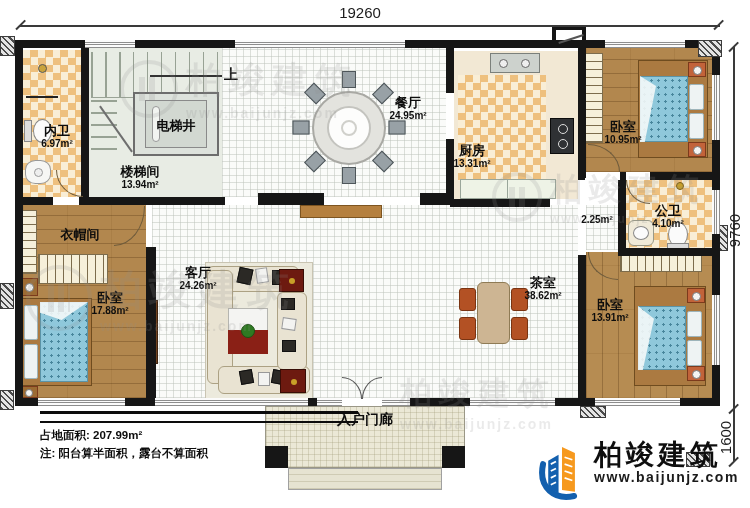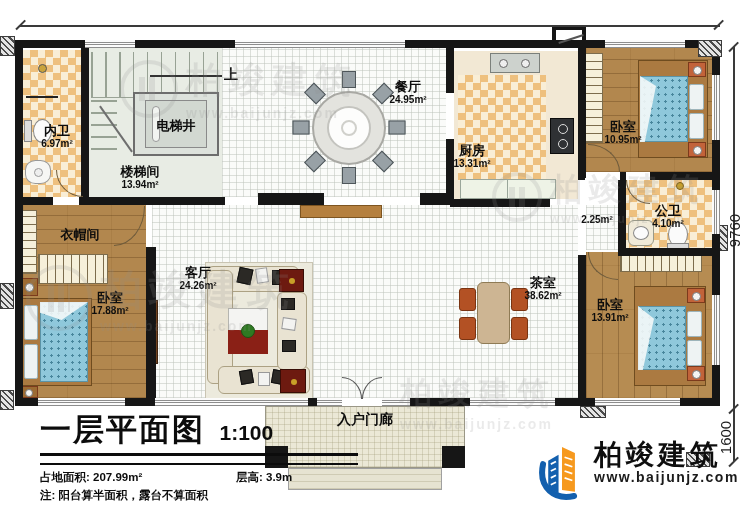--- a/index.html
+++ b/index.html
@@ -266,21 +266,21 @@
       <span class="ar">6.97m²</span>
     </div>
   <div class="room-label" style="left:176px;top:119px">
       <span class="nm">电梯井</span>
       <span class="ar"></span>
     </div>
   <div class="room-label" style="left:140px;top:165px">
       <span class="nm">楼梯间</span>
       <span class="ar">13.94m²</span>
     </div>
-  <div class="room-label" style="left:408px;top:80px">
+  <div class="room-label" style="left:408px;top:96px">
       <span class="nm">餐厅</span>
       <span class="ar">24.95m²</span>
     </div>
   <div class="room-label" style="left:472px;top:144px">
       <span class="nm">厨房</span>
       <span class="ar">13.31m²</span>
     </div>
   <div class="room-label" style="left:623px;top:120px">
       <span class="nm">卧室</span>
       <span class="ar">10.95m²</span>
@@ -348,37 +348,33 @@
   <div class="wm" style="left:400px;top:372px">
     <div>
         <div class="wm-txt" style="font-size:32px">柏竣建筑</div>
         <div class="wm-url">www.baijunjz.com</div>
       </div>
   </div>
 
   <div class="a dimline" style="left:20px;top:25px;width:700px;height:1.5px"></div>
   <div class="a tick" style="left:14px;top:24px"></div>
   <div class="a tick" style="left:712px;top:24px"></div>
+  <div class="a dimtxt" style="left:300px;top:4px;width:120px">19260</div>
 
   <div class="a dimline" style="left:733px;top:47px;width:1.5px;height:415px"></div>
   <div class="a tick" style="left:727px;top:46px"></div>
   <div class="a tick" style="left:727px;top:408px"></div>
   <div class="a tick" style="left:727px;top:461px"></div>
   <div class="a dimtxt" style="left:704px;top:222px;width:60px;transform:rotate(-90deg)">9760</div>
   <div class="a dimtxt" style="left:695px;top:429px;width:60px;transform:rotate(-90deg)">1600</div>
 
   <div class="a tb">
-    <div>
-      <span class="tb-title">一层平面图</span>
-      <span class="tb-scale">1:100</span>
-    </div>
     <div class="tb-rule"></div>
     <div class="tb-stats">
       <div><span>占地面积: </span><span>207.99m²</span></div>
-      <div><span>层高: </span><span>3.9m</span></div>
     </div>
     <div class="tb-note">注: 阳台算半面积，露台不算面积</div>
   </div>
 
   <div class="a logo">
     <svg width="52" height="62" viewBox="0 0 60 72">
       <path d="M8 28 C2 56 22 70 44 65" stroke="#1360ae" stroke-width="7" fill="none" stroke-linecap="round"></path>
       <polygon points="14,24 26,17 26,62 14,56" fill="#1360ae"></polygon>
       <line x1="17" y1="28" x2="23" y2="25" stroke="#fff" stroke-width="2"></line>
       <line x1="17" y1="36" x2="23" y2="33" stroke="#fff" stroke-width="2"></line>

